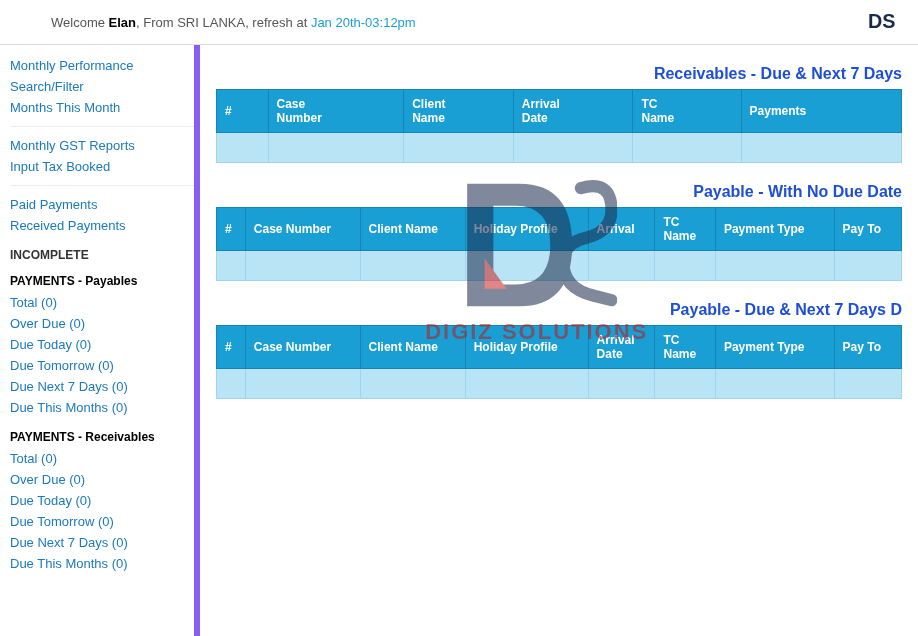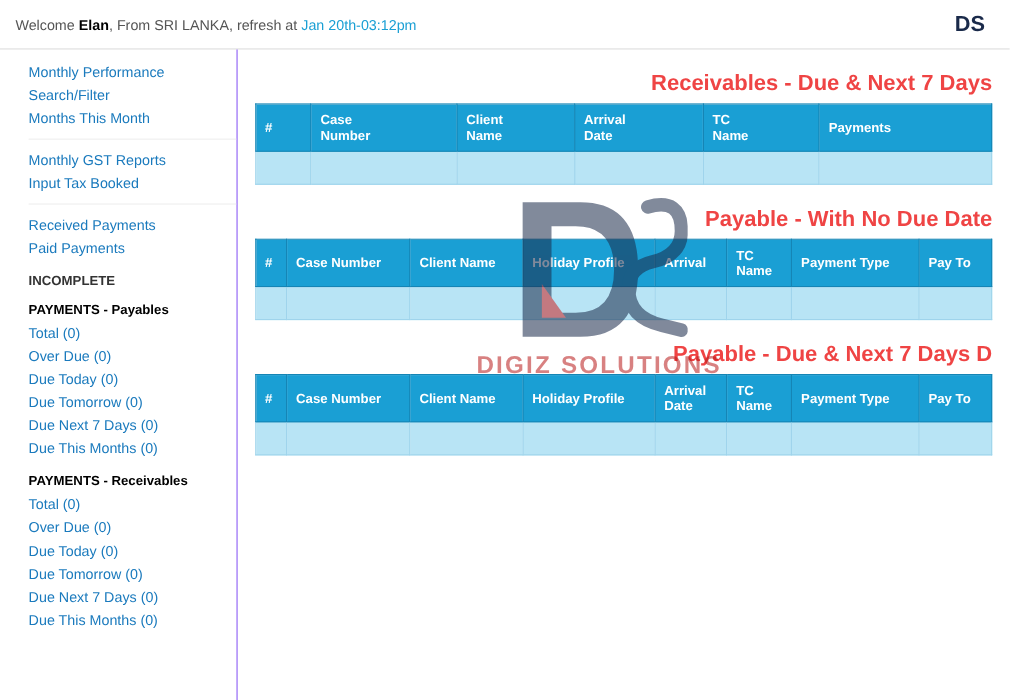--- a/index.html
+++ b/index.html
@@ -7,42 +7,41 @@
 
     
     .header {
       background: #fff;
       border-bottom: 1px solid #ddd;
       padding: 8px 14px;
       display: flex;
       justify-content: space-between;
       align-items: center;
     }
-    .header-welcome { font-size: 13px; color: #555; }
+    .header-welcome { font-size: 13px; color: #555; margin-left: 37px; }
     .header-welcome .bold { font-weight: bold; color: #000; }
     .header-welcome .date { color: #1a9fd4; }
     .header-brand { display: flex; gap: 18px; margin-left: 28px; }
     .brand-ds {
       width: 36px; height: 28px; position: relative;
     }
     .brand-ds svg { width: 36px; height: 28px; }
     .brand-text { font-size: 18px; color: #333; letter-spacing: 0.5px; }
     .brand-text span { color: #1a9fd4; font-weight: bold; }
 
     
     .layout { display: flex; height: calc(100vh - 44px); }
 
     
     .sidebar {
       width: 200px;
       min-width: 200px;
       padding: 10px 0 10px 10px;
-      border-right: 1px solid #8b5cf6;
+      border-right: 6px solid #8b5cf6;
       overflow-y: auto;
-      margin-left: 16px;
     }
     .sidebar a {
       display: block;
       color: #1a7abd;
       text-decoration: none;
       padding: 3px 0;
       font-size: 13px;
       cursor: pointer;
     }
     .sidebar .section-label {
@@ -64,23 +63,23 @@
     
     .main {
       flex: 1;
       overflow-y: auto;
       padding: 10px 16px;
       position: relative;
     }
 
     
     .section-title {
-      font-size: 20px;
-      font-weight: bold;
-      color: #ef4444;
+      font-size: 16px;
+      font-weight: bold;
+      color: #1d4ed8;
       text-align: right;
       margin-bottom: 6px;
       margin-top: 10px;
     }
 
     
     .data-table {
       width: 100%;
       border-collapse: collapse;
       margin-bottom: 20px;
@@ -155,22 +154,22 @@
     <a>Search/Filter</a>
     <a>Months This Month</a>
 
     <hr class="sidebar-divider">
 
     <a>Monthly GST Reports</a>
     <a>Input Tax Booked</a>
 
     <hr class="sidebar-divider">
 
+    <a>Paid Payments</a>
     <a>Received Payments</a>
-    <a>Paid Payments</a>
 
     <div class="section-label">INCOMPLETE</div>
 
     <div class="sub-section-label">PAYMENTS - Payables</div>
     <a>Total (0)</a>
     <a>Over Due (0)</a>
     <a>Due Today (0)</a>
     <a>Due Tomorrow (0)</a>
     <a>Due Next 7 Days (0)</a>
     <a>Due This Months (0)</a>

